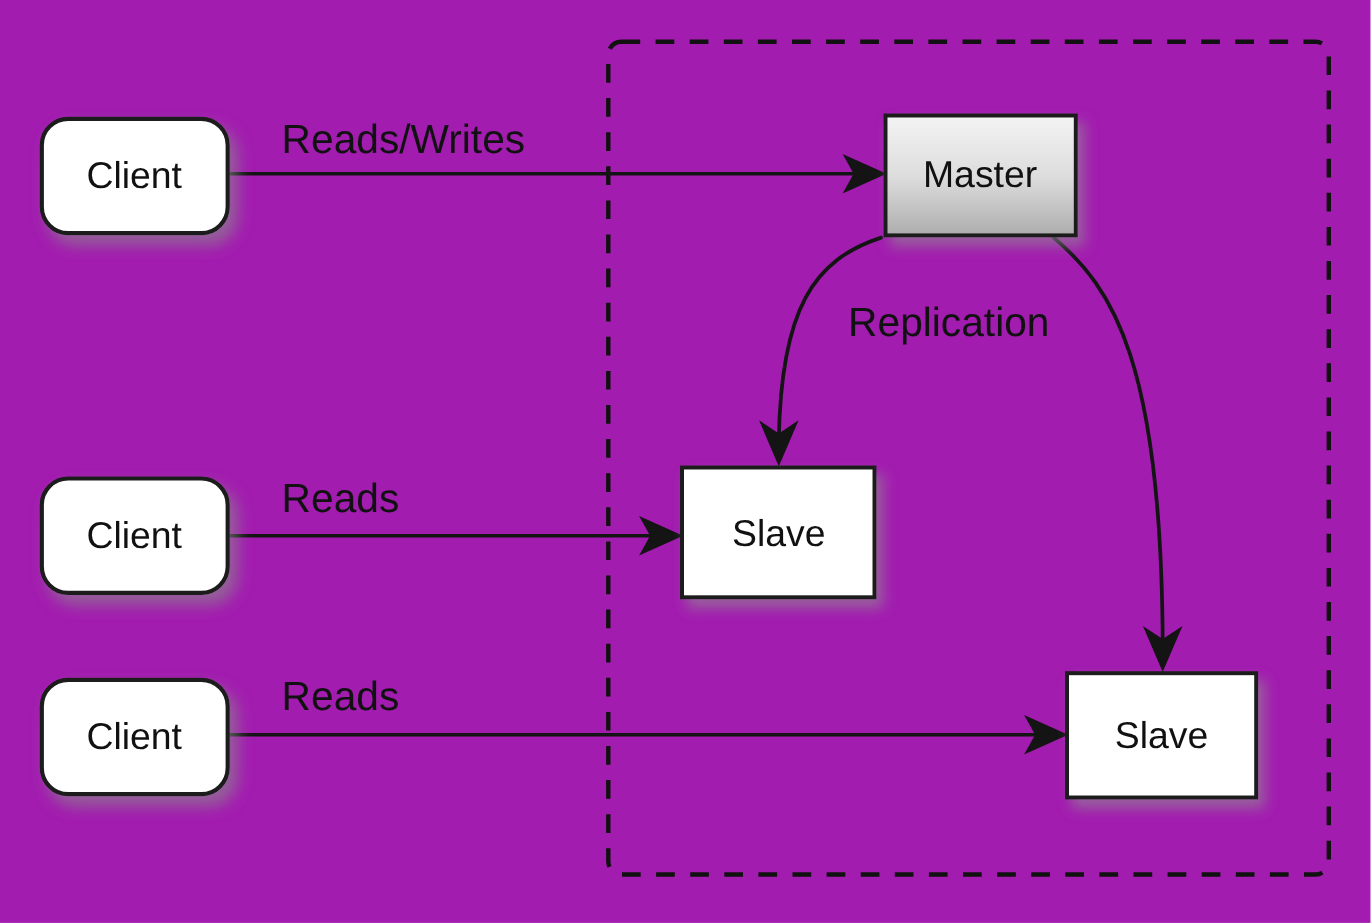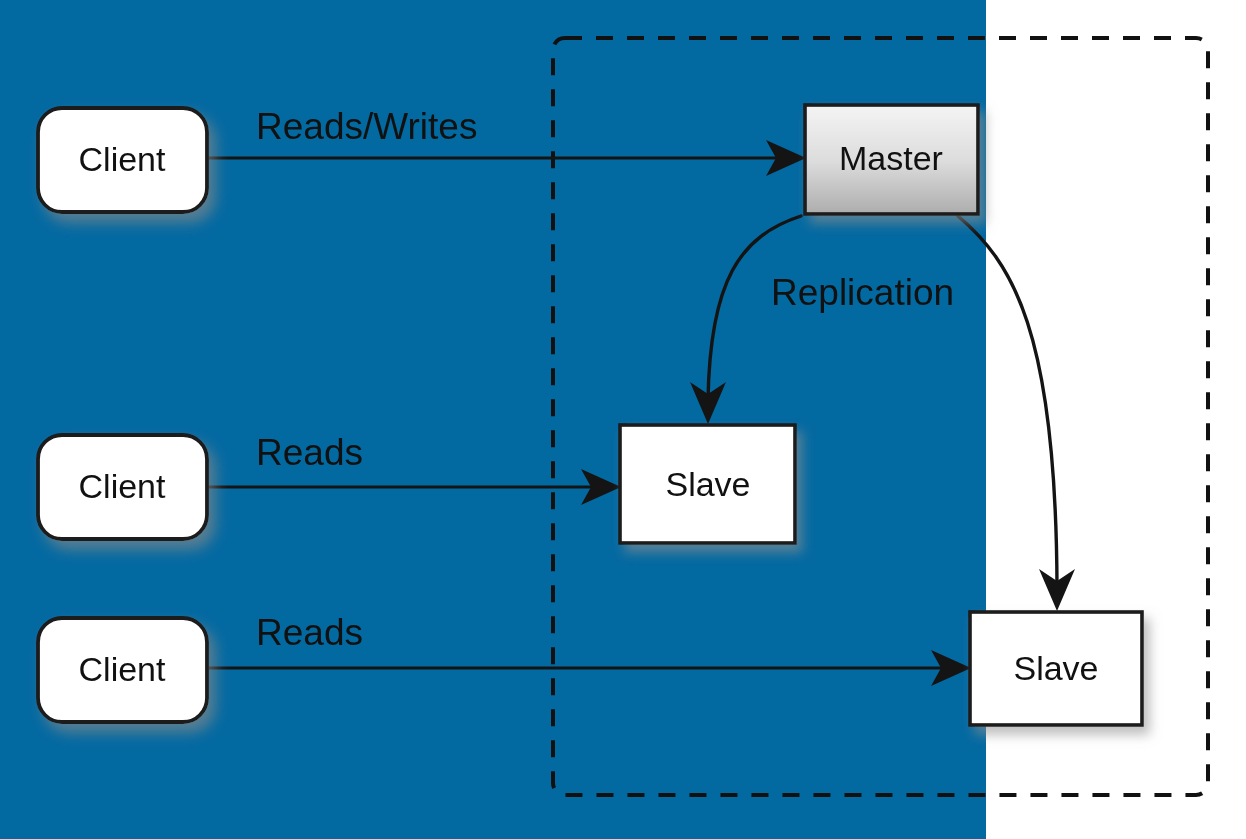--- a/index.html
+++ b/index.html
@@ -8,23 +8,23 @@
     background: #ffffff;
   }
   body {
     width: 1246px;
     height: 839px;
     overflow: hidden;
     font-family: "Liberation Sans", sans-serif;
   }
   #diagram-root {
     position: relative;
-    width: 986px;
+    width: 1246px;
     height: 839px;
-    background: #0369a1;
+    background: #a21caf;
   }
   #diagram-svg {
     position: absolute;
     top: 0;
     left: 0;
     width: 1246px;
     height: 839px;
     display: block;
   }
   .node-label,

